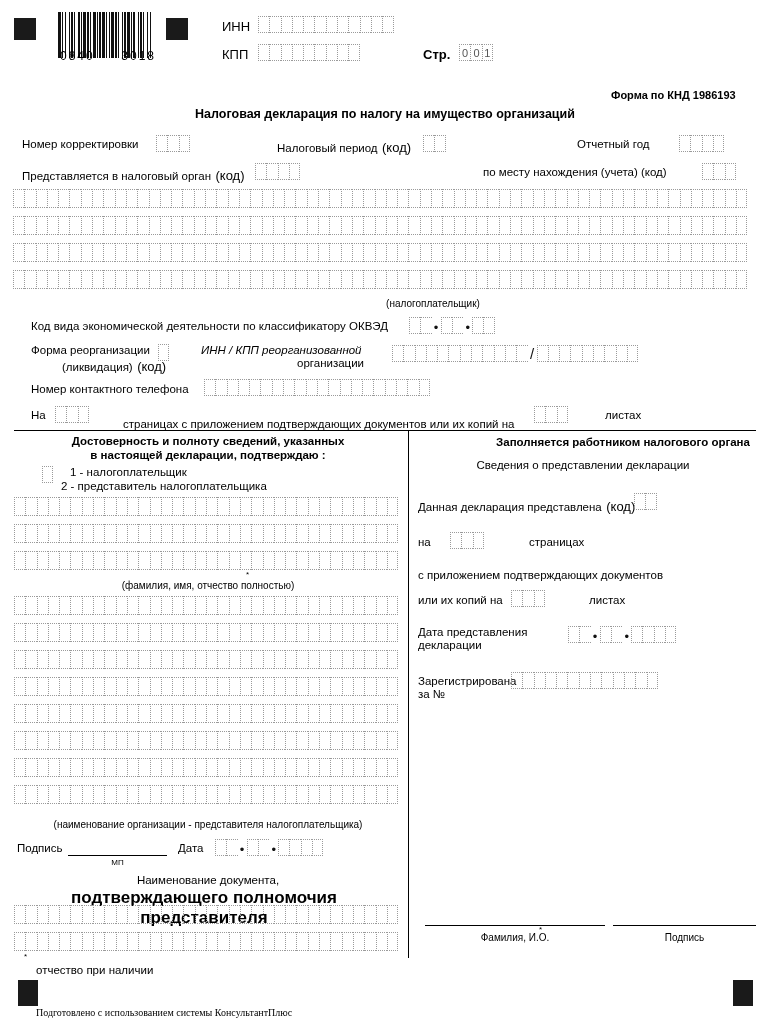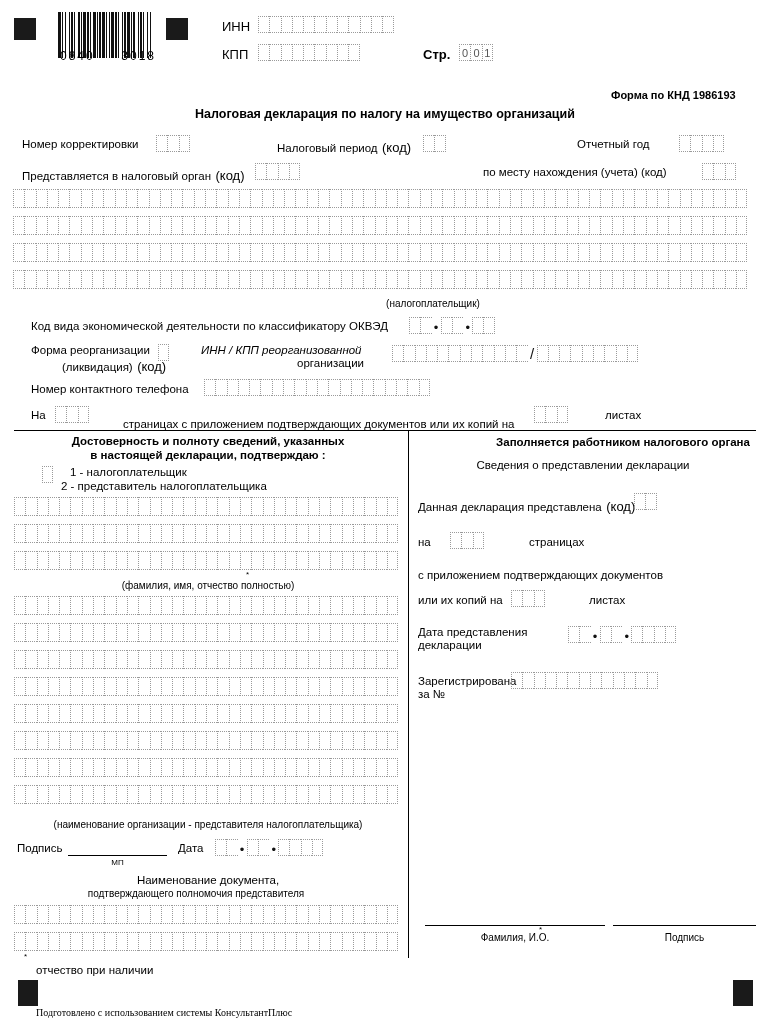--- a/index.html
+++ b/index.html
@@ -980,21 +980,21 @@
     <div class="cell"></div>
     <div class="cell"></div>
     <div class="sep">•</div>
     <div class="cell"></div>
     <div class="cell"></div>
     <div class="cell"></div>
     <div class="cell"></div>
   </div>
 
 <div class="abs ttl ctr" style="left:14px;top:874px;width:388px;font-size:11.5px;font-weight:normal;">Наименование документа,</div>
-<div class="abs ttl ctr" style="left:2px;top:888px;width:388px;font-size:10px;font-weight:normal;">подтверждающего полномочия представителя</div>
+<div class="abs ttl ctr" style="left:10px;top:888px;width:388px;font-size:17px;font-weight:bold;">подтверждающего полномочия представителя</div>
 
 <div class="abs cells big" id="doc-row-1" style="left:14px;top:905px;">
     <div class="cell"></div>
     <div class="cell"></div>
     <div class="cell"></div>
     <div class="cell"></div>
     <div class="cell"></div>
     <div class="cell"></div>
     <div class="cell"></div>
     <div class="cell"></div>

